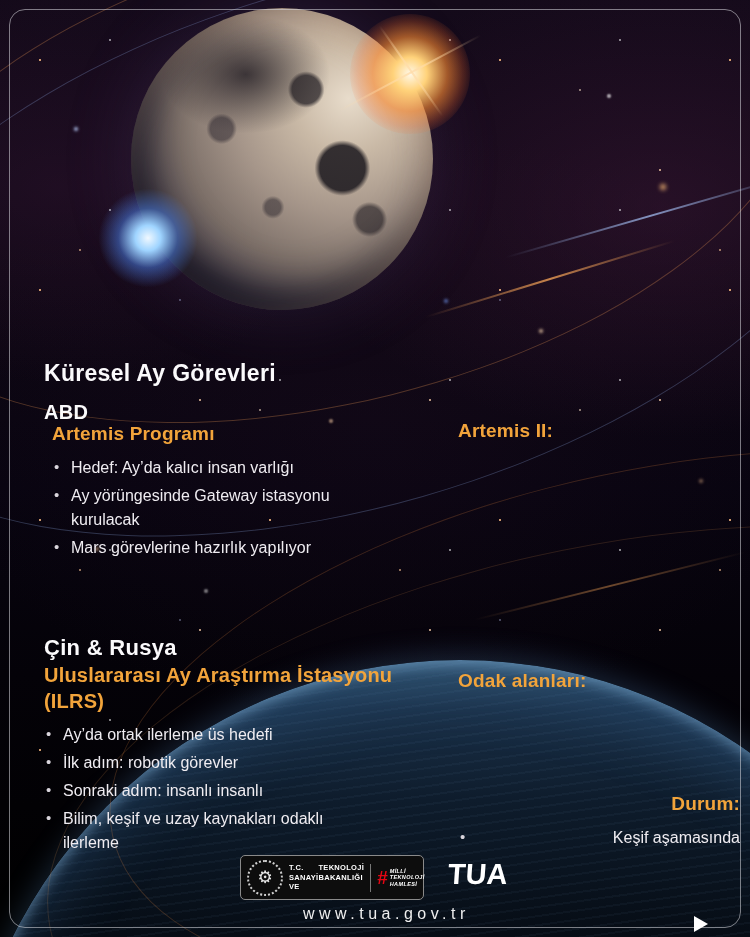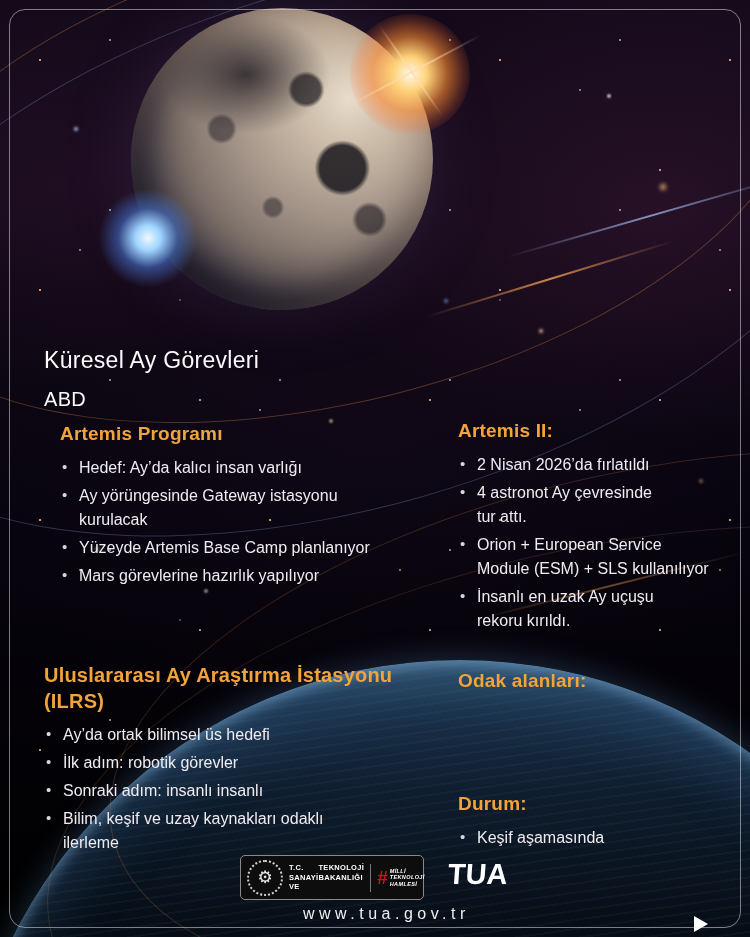--- a/index.html
+++ b/index.html
@@ -69,32 +69,32 @@
     box-shadow: inset -8px 10px 30px rgba(255,210,160,.28), inset 12px -16px 44px rgba(8,6,22,.92), 0 0 70px rgba(140,100,180,.18);}
   .sunflare{position:absolute;left:350px;top:14px;width:120px;height:120px;border-radius:50%;
     background:radial-gradient(circle,#fff8e8 0%,#ffd27a 20%,rgba(255,140,50,.6) 44%,rgba(255,110,40,.25) 62%,transparent 75%);}
   .ray{position:absolute;height:2px;background:linear-gradient(90deg,transparent,rgba(255,220,170,.8),transparent);}
   .ray1{left:330px;top:72px;width:160px;transform:rotate(-28deg);}
   .ray2{left:356px;top:70px;width:110px;transform:rotate(55deg);}
   .blueflare{position:absolute;left:98px;top:188px;width:100px;height:100px;border-radius:50%;
     background:radial-gradient(circle,#f0f8ff 0%,#9fd4ff 18%,rgba(80,140,255,.45) 42%,transparent 70%);}
   .frame{position:absolute;inset:9px;border:1.5px solid rgba(218,218,224,.55);border-radius:16px;pointer-events:none;z-index:40;}
   .txt{position:absolute;z-index:20;}
-  .h-white{color:#fbfafc;font-weight:400;letter-spacing:.3px;}
+  .h-white{color:#fbfafc;font-weight:700;letter-spacing:.3px;margin-top:13px;}
   .h-orange{color:#F2A43B;font-weight:700;font-size:19px;letter-spacing:.2px;margin:0 0 9px 0;white-space:pre-line;line-height:26px;}
   #title{left:44px;top:347px;font-size:23px;}
   #subtitle{left:44px;top:388px;font-size:20px;}
   #cr-title{left:44px;top:622px;font-size:22px;}
   .sec{position:absolute;z-index:20;}
-  #sec-program{left:60px;top:421px;width:398px;}
+  #sec-program{left:52px;top:421px;width:398px;}
   #sec-artemis2{left:458px;top:418px;width:278px;}
   #sec-ilrs{left:44px;top:662px;width:424px;}
   #sec-ilrs .h-orange{font-size:20px;}
   #sec-focus{left:458px;top:668px;width:282px;}
-  #sec-status{left:458px;top:791px;width:282px;}
+  #sec-status{left:458px;top:791px;width:282px;text-align:right;}
   ul{list-style:none;margin:0;padding:0;}
   li{position:relative;padding-left:19px;margin-bottom:4px;white-space:pre-line;
      font-size:16px;line-height:24px;color:#efecf1;}
   li::before{content:"•";position:absolute;left:2px;top:-1px;color:#d9d5dc;font-size:15px;}
   
   .gov-box{position:absolute;left:240px;top:855px;width:184px;height:45px;z-index:30;
     background:#0d0d0d;border:1px solid #8a8a8a;border-radius:5px;display:flex;align-items:center;gap:6px;padding:0 6px;box-sizing:border-box;}
   .emblem{width:32px;height:32px;border-radius:50%;border:2px dotted #cfcfcf;display:flex;align-items:center;justify-content:center;flex:0 0 auto;}
   .gear{color:#e8e8e8;font-size:17px;line-height:1;}
   .gov-text{display:flex;flex-direction:row;color:#fff;font-size:7.5px;font-weight:700;letter-spacing:.3px;line-height:9.5px;}
@@ -132,44 +132,35 @@
 
   <div id="title" class="txt h-white">Küresel Ay Görevleri</div>
   <div id="subtitle" class="txt h-white">ABD</div>
 
   <section id="sec-program" class="sec">
     <h3 class="h-orange">Artemis Programı</h3>
     <ul>
       <li>Hedef: Ay’da kalıcı insan varlığı</li>
       <li>Ay yörüngesinde Gateway istasyonu
 kurulacak</li>
-      <li>Yüzeyde Artemis Base Camp planlanıyor</li>
       <li>Mars görevlerine hazırlık yapılıyor</li>
     </ul>
   </section>
 
   <section id="sec-artemis2" class="sec">
     <h3 class="h-orange">Artemis II:</h3>
-    <ul>
-      <li>2 Nisan 2026’da fırlatıldı</li>
-      <li>4 astronot Ay çevresinde
-tur attı.</li>
-      <li>Orion + European Service
-Module (ESM) + SLS kullanılıyor</li>
-      <li>İnsanlı en uzak Ay uçuşu
-rekoru kırıldı.</li>
-    </ul>
-  </section>
-
+  </section>
+
+  <div id="cr-title" class="txt h-white">Çin &amp; Rusya</div>
 
   <section id="sec-ilrs" class="sec">
     <h3 class="h-orange">Uluslararası Ay Araştırma İstasyonu
 (ILRS)</h3>
     <ul>
-      <li>Ay’da ortak bilimsel üs hedefi</li>
+      <li>Ay’da ortak ilerleme üs hedefi</li>
       <li>İlk adım: robotik görevler</li>
       <li>Sonraki adım: insanlı insanlı</li>
       <li>Bilim, keşif ve uzay kaynakları odaklı
 ilerleme</li>
     </ul>
   </section>
 
   <section id="sec-focus" class="sec">
     <h3 class="h-orange">Odak alanları:</h3>
   </section>

